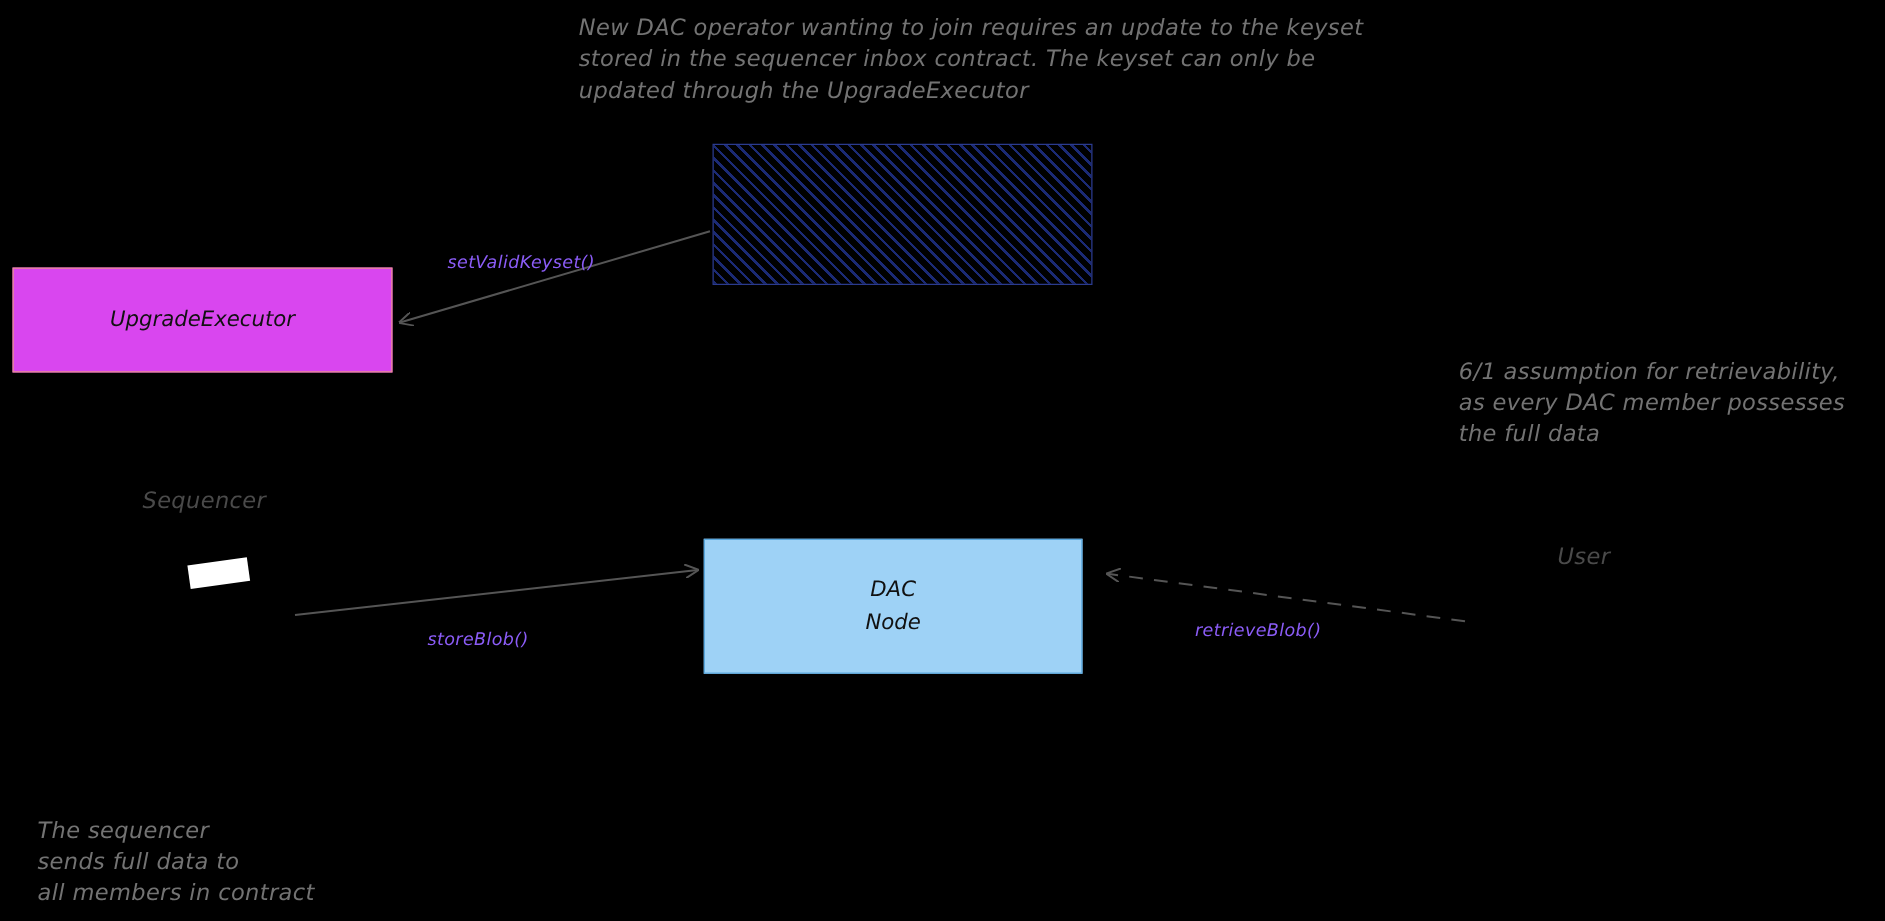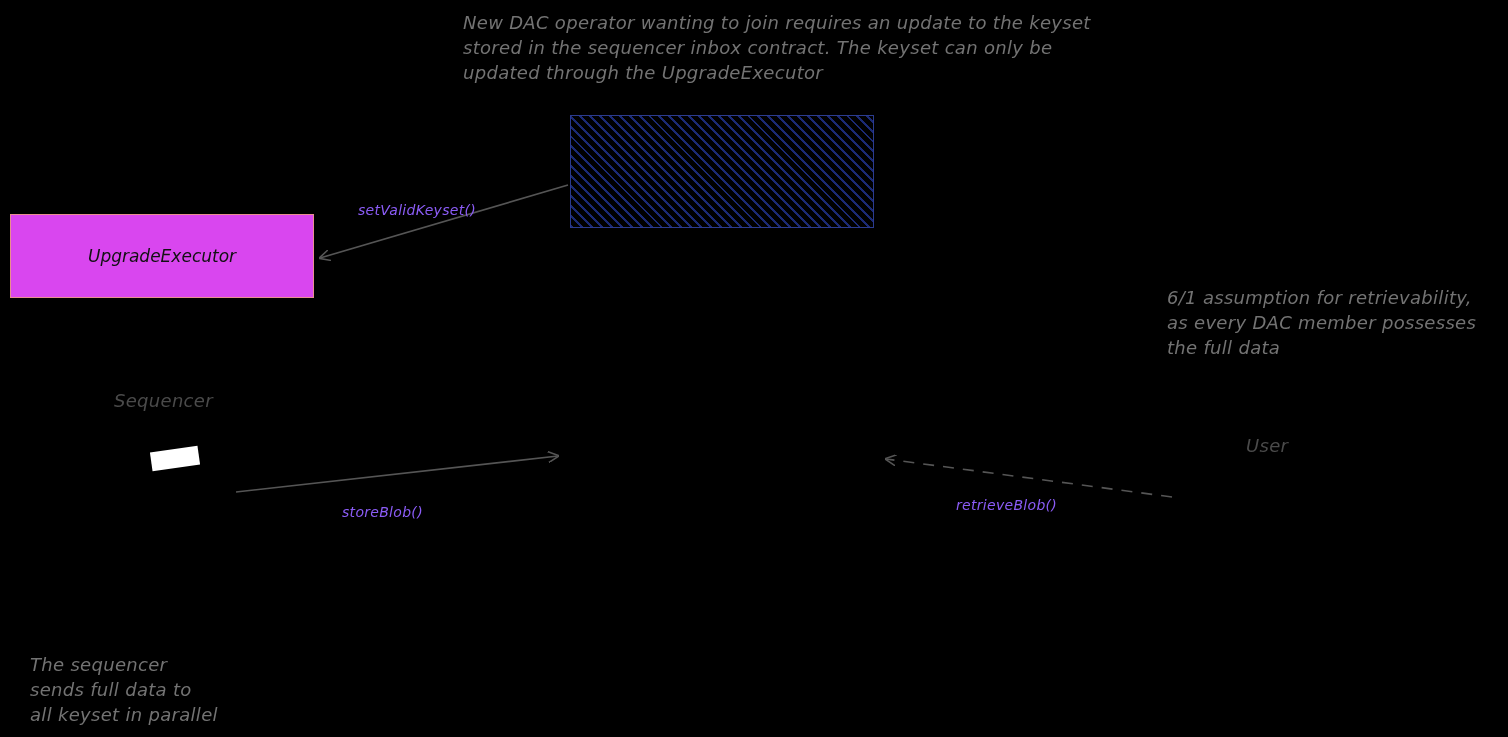--- a/index.html
+++ b/index.html
@@ -102,26 +102,28 @@
 <body>
 
 <div id="canvas">
 
   <div class="note" style="left:463px; top:10px; width:630px;">New DAC operator wanting to join requires an update to the keyset stored in the sequencer inbox contract. The keyset can only be updated through the UpgradeExecutor</div>
 
   <div class="note" style="left:1167px; top:285px; width:330px;">6/1 assumption for retrievability, as every DAC member possesses the full data</div>
 
   <div class="note" style="left:30px; top:652px; width:280px;">The sequencer
 sends full data to
-all keyset in parallel</div>
+all members in contract</div>
 
   <div class="box" id="box-hatched"></div>
 
   <div class="box" id="box-upgrade-executor">UpgradeExecutor</div>
 
+  <div class="box" id="box-dac-node">DAC
+Node</div>
 
   <div class="label" style="left:114px; top:390px;">Sequencer</div>
 
   <div class="label" style="left:1246px; top:403px;margin-top:32px;">User</div>
 
   <div class="seq-mark"></div>
 
   <svg class="overlay">
     <defs>
       <marker id="arrow-solid" viewBox="0 0 10 10" refX="9" refY="5" markerWidth="7" markerHeight="7" orient="auto-start-reverse">

